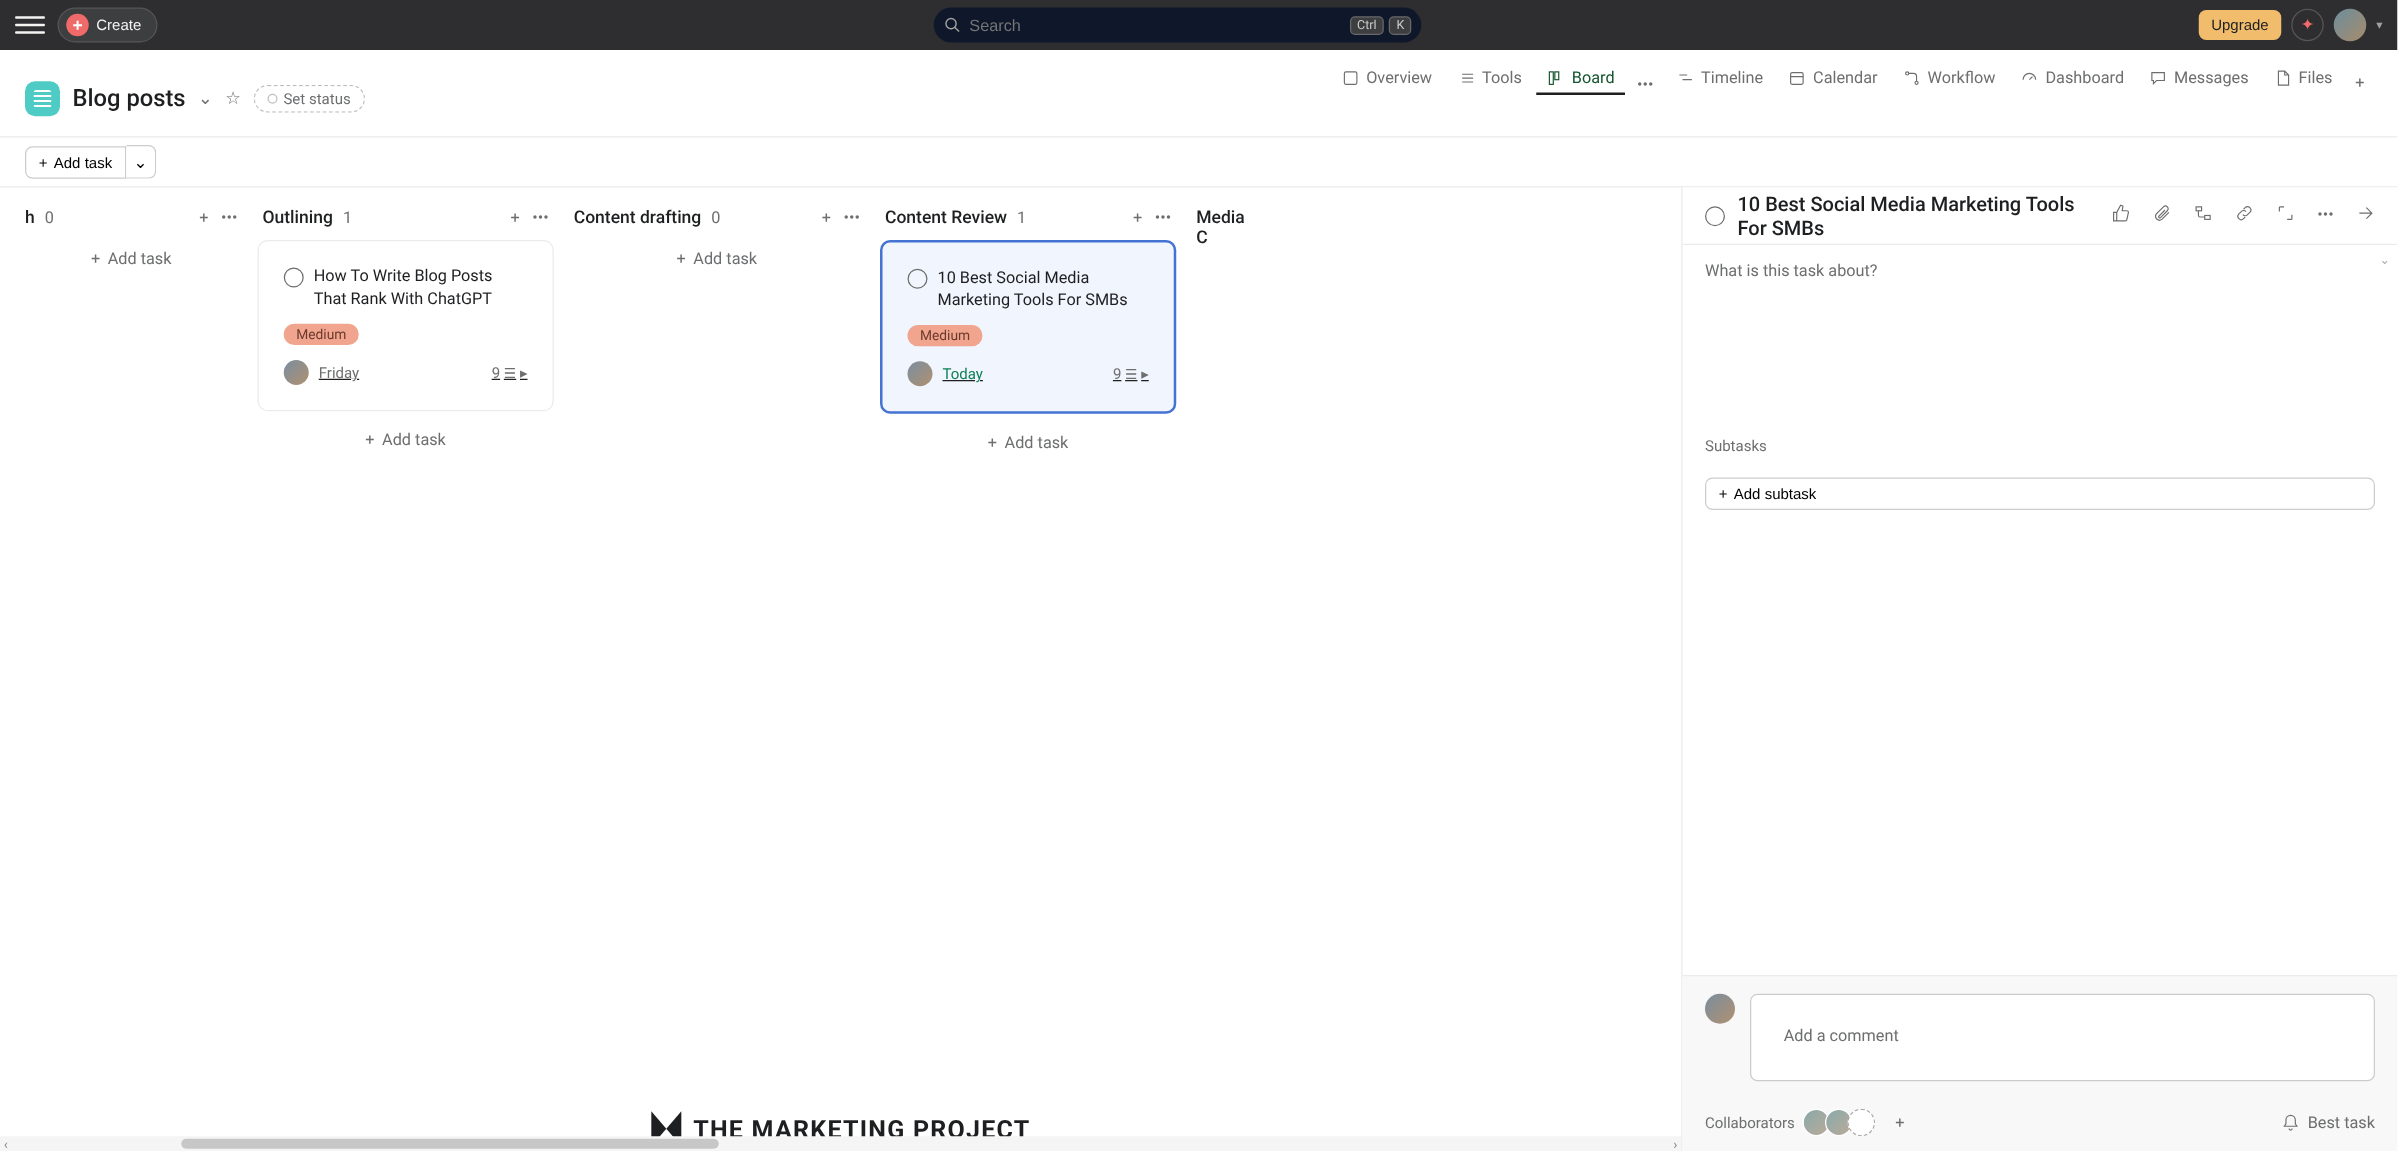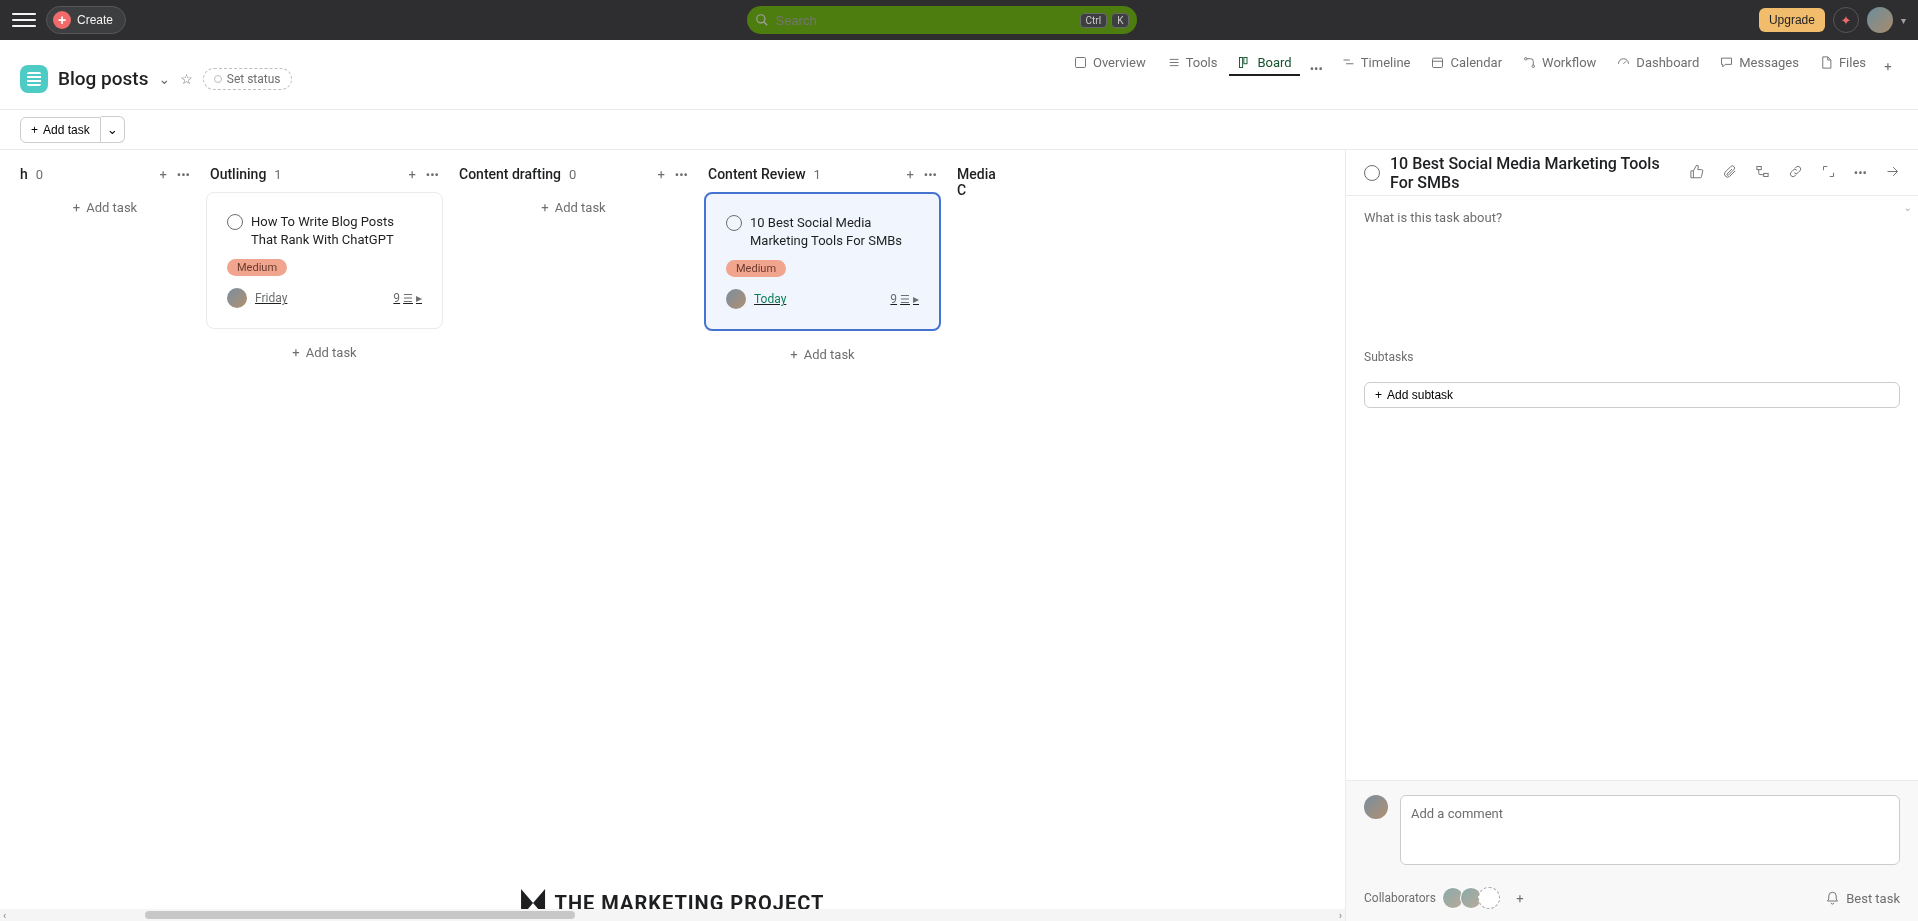--- a/index.html
+++ b/index.html
@@ -3,21 +3,21 @@
 <meta charset="utf-8">
 <style>
 * { box-sizing: border-box; margin: 0; padding: 0; }
 body { font-family: -apple-system, BlinkMacSystemFont, "Segoe UI", Roboto, sans-serif; font-size: 13px; color: #1e1f21; background: #fff; overflow: hidden; }
 .topbar { background: #2e2e30; height: 40px; display: flex; align-items: center; padding: 0 12px; gap: 10px; }
 .menu-icon { width: 24px; height: 24px; display: flex; flex-direction: column; justify-content: center; gap: 4px; cursor: pointer; }
 .menu-icon span { height: 2px; background: #f5f4f3; border-radius: 1px; }
 .create-btn { background: #3d3e40; border: 1px solid #565557; color: #f5f4f3; border-radius: 16px; padding: 4px 12px 4px 6px; display: flex; align-items: center; gap: 6px; cursor: pointer; font-size: 12px; }
 .create-btn .plus-circle { width: 18px; height: 18px; border-radius: 50%; background: #f06a6a; display: flex; align-items: center; justify-content: center; color: #fff; font-size: 14px; font-weight: bold; }
 .search-wrap { flex: 1; display: flex; justify-content: center; }
-.searchbox { width: 390px; height: 28px; background: #4d7c0f; border-radius: 14px; display: flex; align-items: center; padding: 0 8px; gap: 6px; color: #a2a0a2; }
+.searchbox { width: 390px; height: 28px; background: #0f172a; border-radius: 14px; display: flex; align-items: center; padding: 0 8px; gap: 6px; color: #a2a0a2; }
 .searchbox svg { width: 14px; height: 14px; }
 .searchbox input { flex: 1; background: transparent; border: none; outline: none; color: #f5f4f3; font-size: 13px; }
 .kbd-group { display: flex; gap: 4px; }
 .kbd { background: #3d3e40; border: 1px solid #6a696a; border-radius: 4px; padding: 1px 5px; font-size: 10px; color: #cfcbcb; }
 .top-right { display: flex; align-items: center; gap: 8px; }
 .upgrade-btn { background: #f1bd6c; color: #1e1f21; border: none; border-radius: 6px; padding: 5px 10px; font-size: 12px; font-weight: 500; cursor: pointer; }
 .icon-circle { width: 26px; height: 26px; border-radius: 50%; border: 1px solid #565557; display: flex; align-items: center; justify-content: center; cursor: pointer; color:#f06a6a;}
 .avatar-sm { width: 26px; height: 26px; border-radius: 50%; background: linear-gradient(135deg,#6b8e9e,#a88b6b); }
 .chevron-down { color: #a2a0a2; font-size: 10px; cursor: pointer; }
 
@@ -81,21 +81,21 @@
 .tp-title { font-size:16px; font-weight:500; flex:1;}
 .tp-icons { display:flex; gap:18px; color:#6d6e6f; align-items:center;}
 .tp-icons span { cursor:pointer;}
 .tp-desc { padding:14px 18px; color:#6d6e6f; font-size:13px; min-height:150px; position:relative;}
 .tp-desc-caret { position:absolute; right:6px; top:6px; color:#aaa; font-size:10px;}
 .tp-subtasks-label { padding:4px 18px 6px 18px; font-size:12px; color:#6d6e6f;}
 .subtask-list { flex:0; overflow-y:auto;}
 .add-subtask-btn { margin:12px 18px; border:1px solid #cfcbcb; border-radius:6px; padding:5px 10px; font-size:12px; display:inline-flex; align-items:center; gap:5px; cursor:pointer; background:#fff;}
 .tp-footer { margin-top:auto; border-top:1px solid #edeae9; background:#f9f8f8;}
 .comment-row { display:flex; gap:12px; padding:14px 18px;}
-.comment-box { flex:1; border:1px solid #cfcbcb; border-radius:6px; min-height:70px; padding:10px; font-size:13px; color:#6d6e6f; background:#fff;}
+.comment-box { flex:1; border:1px solid #cfcbcb; border-radius:6px; min-height:70px; padding:26px; font-size:13px; color:#6d6e6f; background:#fff;}
 .collab-row { display:flex; align-items:center; padding:8px 18px 12px 18px; gap:10px;}
 .collab-label { font-size:12px; color:#6d6e6f;}
 .collab-avatars { display:flex;}
 .collab-avatars .ca { width:22px; height:22px; border-radius:50%; background:linear-gradient(135deg,#8aa,#ba9); margin-left:-4px; border:1px solid #fff;}
 .collab-avatars .ca.dashed { background:#fff; border:1px dashed #aaa;}
 .collab-add { width:20px; height:20px; border-radius:50%; display:flex; align-items:center; justify-content:center; color:#6d6e6f; cursor:pointer;}
 .leave-btn { margin-left:auto; font-size:13px; color:#6d6e6f; display:flex; align-items:center; gap:6px; cursor:pointer;}
 svg.ic { width:15px; height:15px; stroke:currentColor; fill:none; stroke-width:1.5;}
 </style>
 </head>

